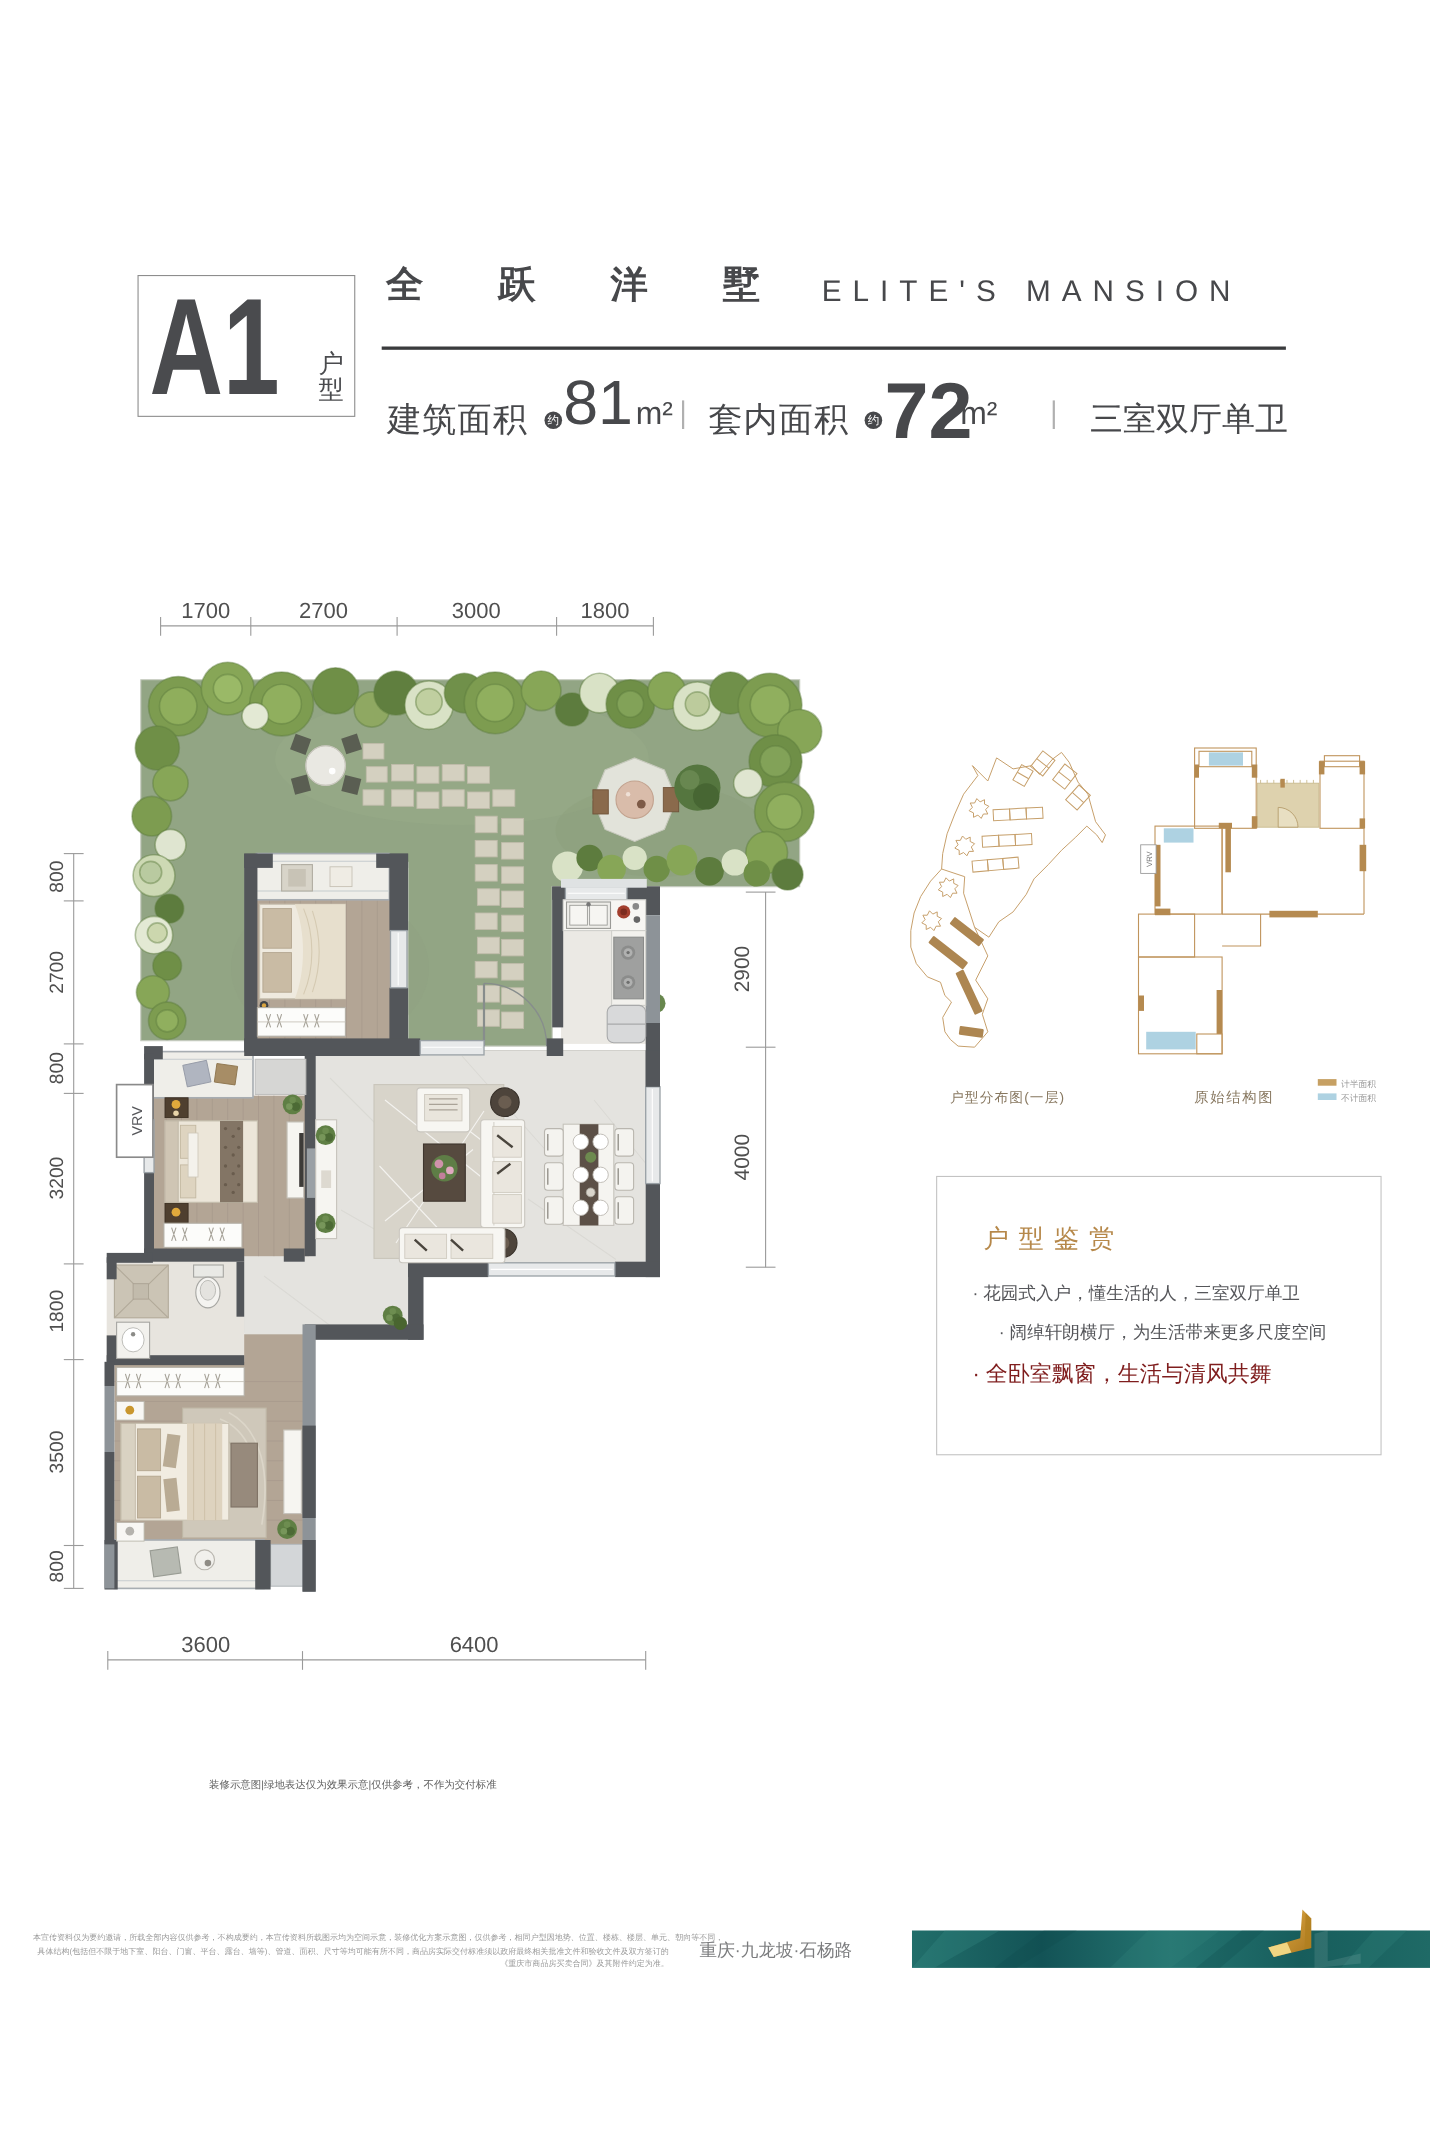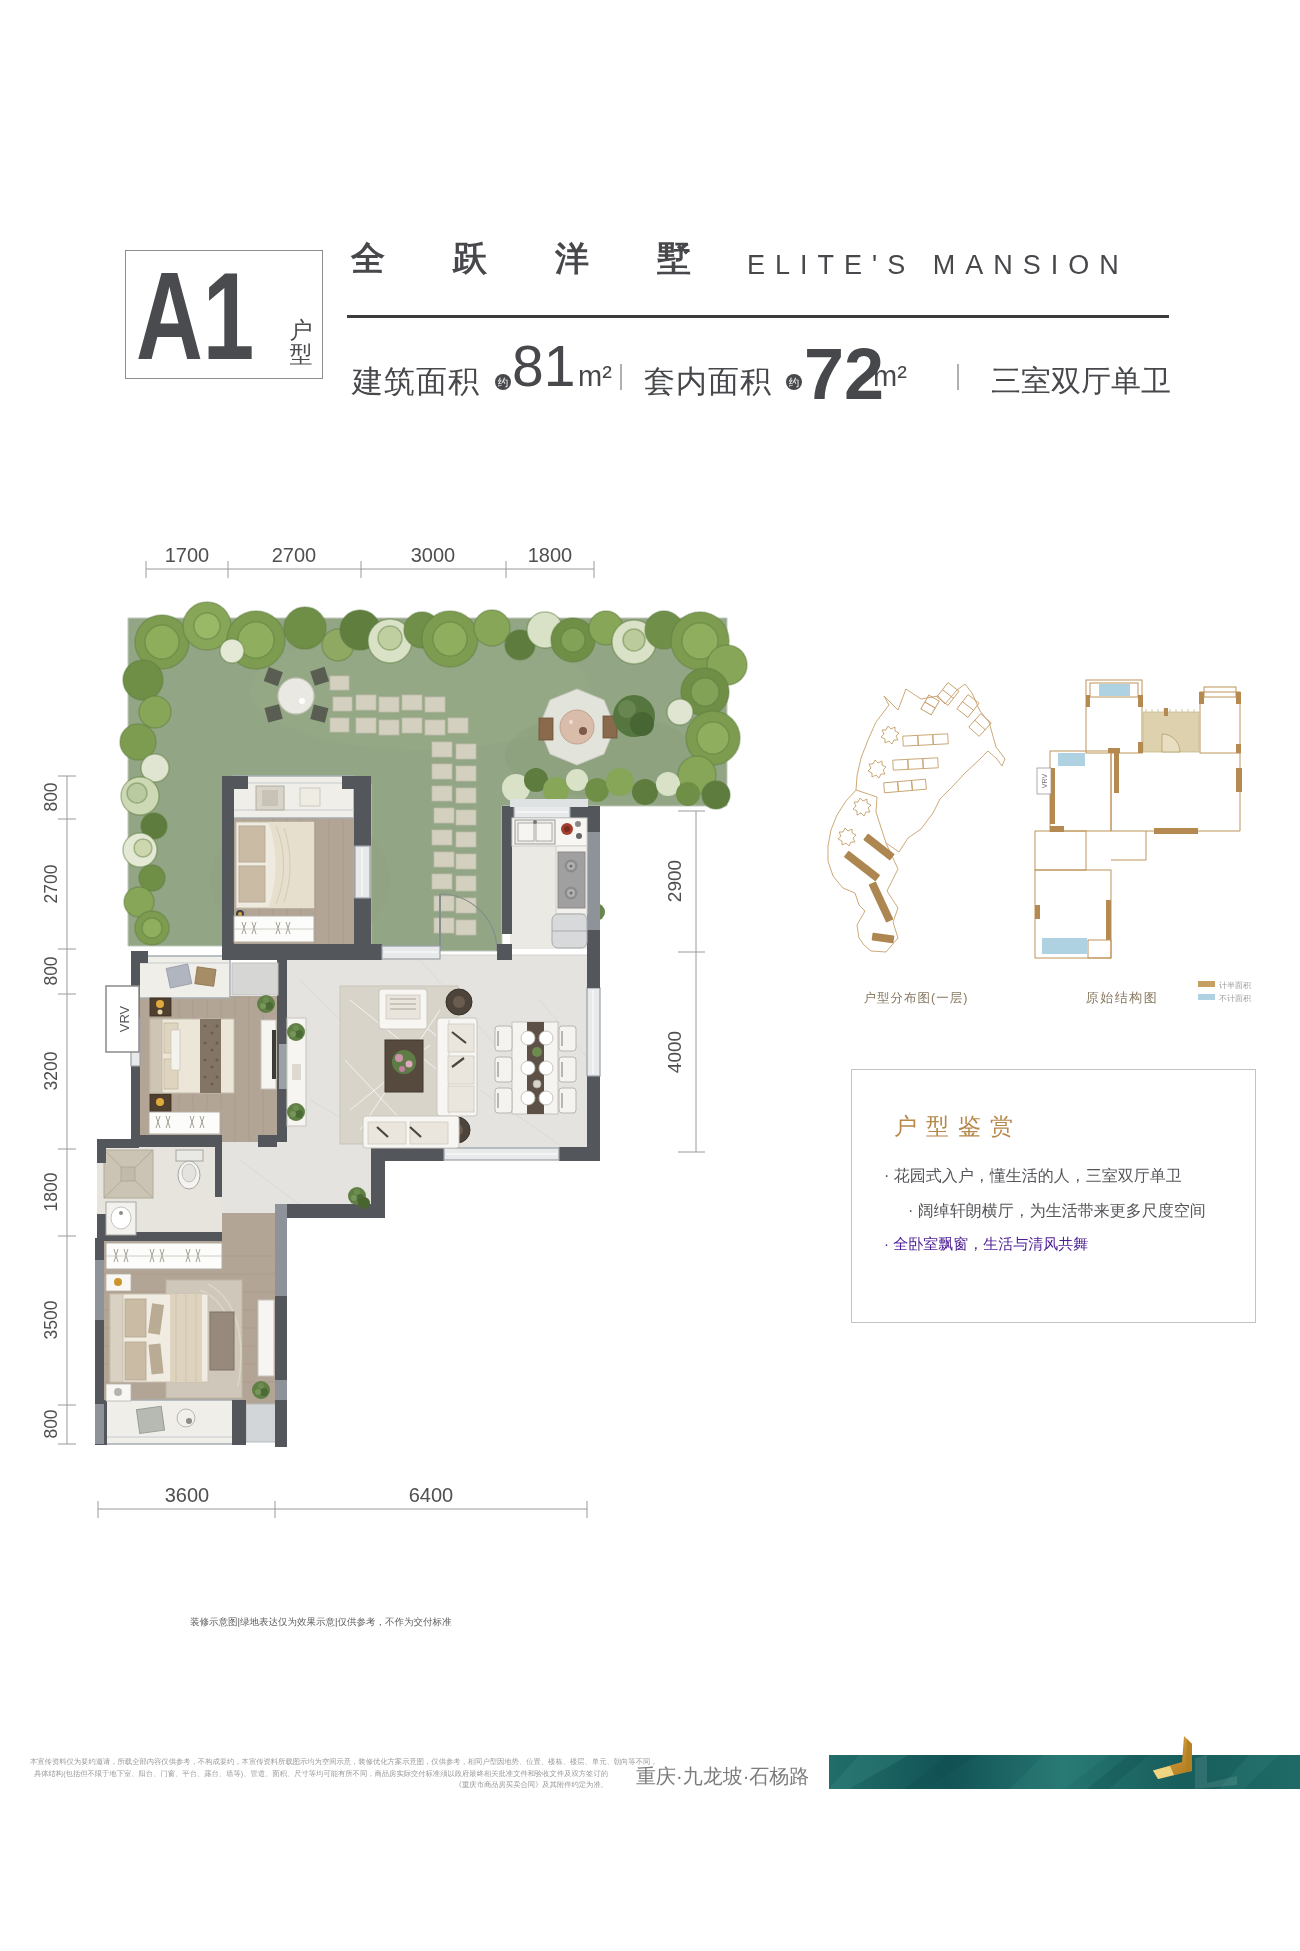--- a/index.html
+++ b/index.html
@@ -735,25 +735,25 @@
 <div class="abs" style="left:190px;top:1616px;font-size:9.5px;color:#5e5e5e;letter-spacing:0px;">装修示意图|绿地表达仅为效果示意|仅供参考，不作为交付标准</div>
 
 <div class="abs" style="left:851px;top:1069px;width:403px;height:252px;border:1px solid #c3c3c3;"></div>
 
 <div class="abs" style="left:894px;top:1111px;font-size:23px;color:#b6884a;letter-spacing:9px;font-weight:500;">户型鉴赏</div>
 
 <div class="abs" style="left:884px;top:1166px;font-size:16px;color:#55565a;">· 花园式入户，懂生活的人，三室双厅单卫</div>
 
 <div class="abs" style="left:884px;top:1201px;font-size:16px;color:#55565a;margin-left:24px;">· 阔绰轩朗横厅，为生活带来更多尺度空间</div>
 
-<div class="abs" style="left:884px;top:1235px;font-size:15px;color:#4c1d95;">· 全卧室飘窗，生活与清风共舞</div>
+<div class="abs" style="left:884px;top:1235px;font-size:20px;color:#7f1d1d;">· 全卧室飘窗，生活与清风共舞</div>
 
 <div class="abs" style="left:30px;top:1756px;width:578px;font-size:7.3px;color:#9a9a9a;line-height:11.5px;text-align:right;white-space:nowrap;">本宣传资料仅为要约邀请，所载全部内容仅供参考，不构成要约，本宣传资料所载图示均为空间示意，装修优化方案示意图，仅供参考，相同户型因地势、位置、楼栋、楼层、单元、朝向等不同，<br>具体结构(包括但不限于地下室、阳台、门窗、平台、露台、墙等)、管道、面积、尺寸等均可能有所不同，商品房实际交付标准须以政府最终相关批准文件和验收文件及双方签订的<br>《重庆市商品房买卖合同》及其附件约定为准。</div>
 
-<div class="abs" style="left:636px;top:1763px;font-size:20px;color:#7b7c7e;letter-spacing:0px;font-weight:500;">重庆·九龙坡·石杨路</div>
+<div class="abs" style="left:636px;top:1763px;font-size:16px;color:#7b7c7e;letter-spacing:0px;font-weight:500;">重庆·九龙坡·石杨路</div>
 
 <svg class="abs" style="left:829px;top:1728px;" width="471" height="70" viewBox="0 0 471 70">
   <defs>
     <linearGradient id="tealg" x1="0" y1="0" x2="1" y2="0">
       <stop offset="0" stop-color="#216e6a"></stop>
       <stop offset="0.25" stop-color="#135356"></stop>
       <stop offset="0.5" stop-color="#257571"></stop>
       <stop offset="0.75" stop-color="#175d5c"></stop>
       <stop offset="1" stop-color="#1f6a66"></stop>
     </linearGradient>

